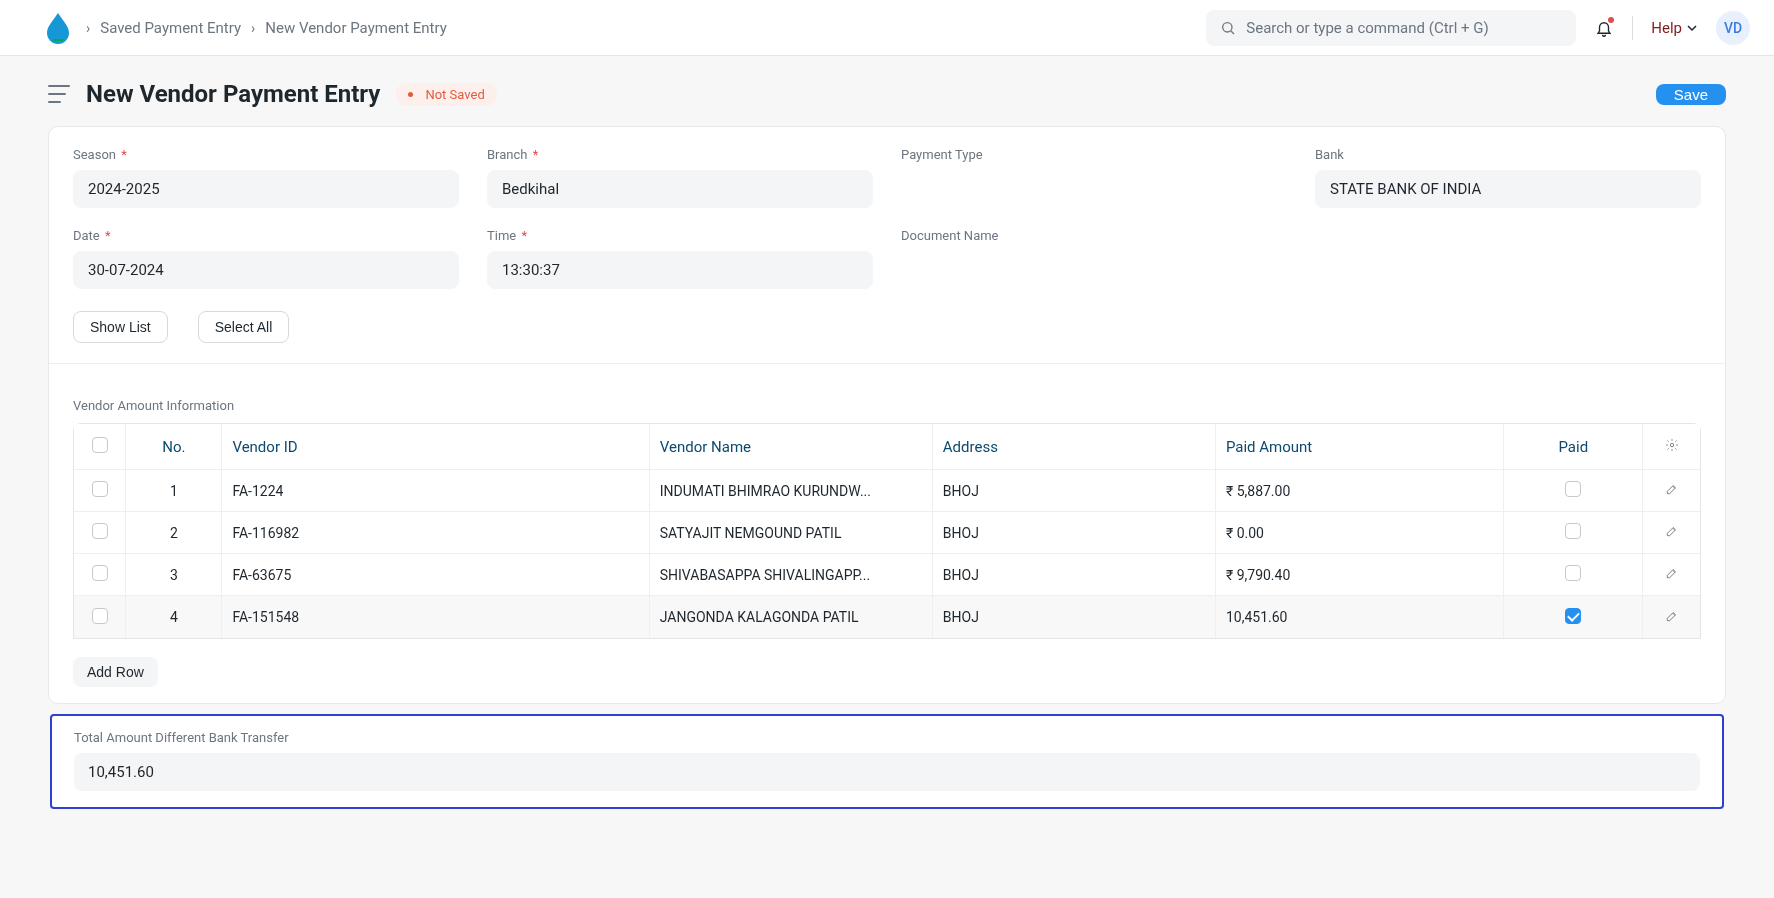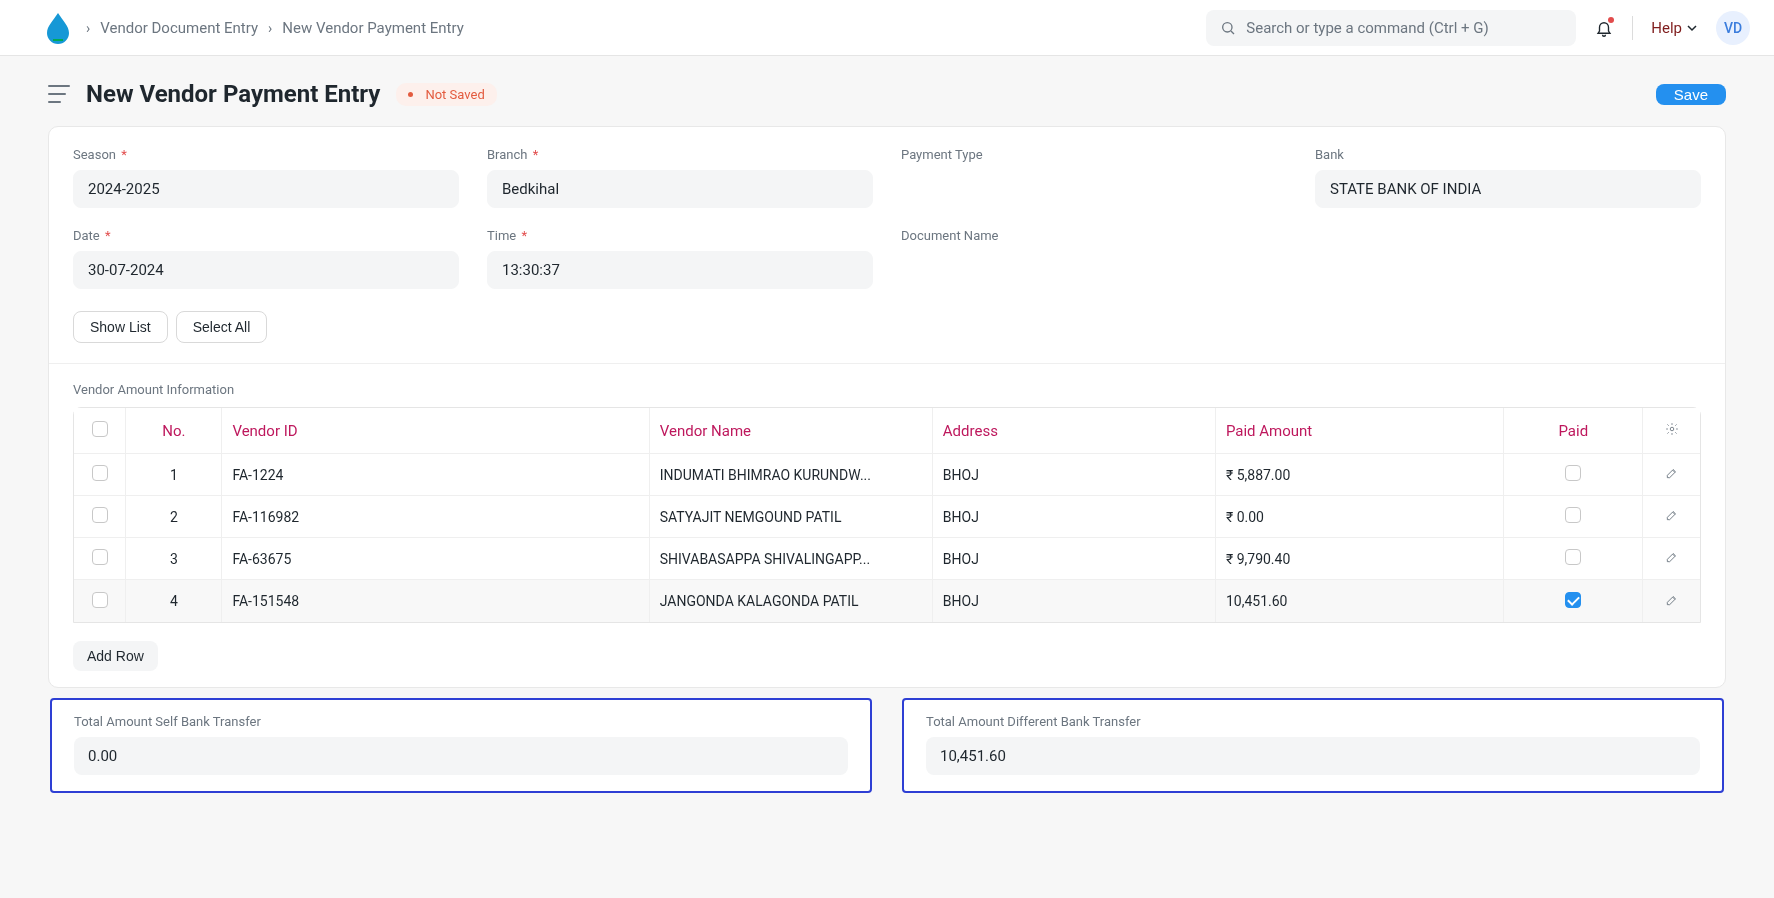--- a/index.html
+++ b/index.html
@@ -45,28 +45,28 @@
 .form-grid { display: grid; grid-template-columns: repeat(4, 1fr); gap: 20px 28px; }
 .form-group { display: flex; flex-direction: column; }
 .form-label { font-size: 13px; color: #6c7680; margin-bottom: 8px; }
 .form-label .req { color: #e24c4c; margin-left: 2px; }
 .form-control-ro { background: #f4f5f6; border: 1px solid #f4f5f6; height: 38px; border-radius: 8px; padding: 0 14px; display:flex; align-items:center; font-size: 15px; color: #1f272e; }
 .form-control-select { position:relative; }
 .select-arrows { position:absolute; right:12px; top:50%; transform:translateY(-50%); display:flex; flex-direction:column; gap:1px;}
 .select-arrows svg { width:10px; height:6px; stroke:#6c7680;}
 .doc-name-wrap { width: 370px; }
 
-.btn-row { padding: 10px 24px 20px 24px; display:flex; gap:8px; border-bottom:1px solid #efefef;}
+.btn-row { padding: 10px 24px 20px 24px; display:flex; gap:30px; border-bottom:1px solid #efefef;}
 .btn { background:#fff; border:1px solid #d9d9d9; border-radius:8px; padding: 7px 16px; font-size:14px; color:#1f272e; cursor:pointer;}
 
 .table-section { padding: 18px 24px 10px 24px; }
-.section-label { font-size: 13px; color: #6c7680; margin-bottom: 10px; }
+.section-label { font-size: 13px; color: #6c7680; margin-bottom: 10px; margin-top: 16px; }
 .data-table { width: 100%; border: 1px solid #e5e5e5; border-radius: 8px 8px 0 0; border-collapse: separate; border-spacing: 0; }
 .data-table th, .data-table td { border-bottom: 1px solid #efefef; padding: 0 10px; font-size: 14px; text-align: left; vertical-align: middle; }
-.data-table th { height: 46px; background: #fff; color: #be185d; font-weight: 400; font-size:15px;}
+.data-table th { height: 46px; background: #fff; color: #0c4a6e; font-weight: 400; font-size:15px;}
 .data-table td { height: 42px; color: #1f272e; }
 .data-table th + th, .data-table td + td { border-left: 1px solid #efefef; }
 .data-table tr:last-child td { border-bottom: none; }
 .col-check { width: 48px; text-align:center; }
 .col-no { width: 90px; text-align:center; }
 .col-vid { width: 400px; }
 .col-vname { width: 265px; }
 .col-addr { width: 265px; }
 .col-amt { width: 270px; text-align:right; padding-right:16px !important;}
 .col-chk { width: 130px; text-align:center; }
@@ -94,21 +94,21 @@
 
 <div class="navbar">
   <div class="logo-box">
     <svg class="logo-svg" viewBox="0 0 30 34">
         <path d="M15 2 C10 10 4 15 4 22 a11 11 0 0 0 22 0 C26 15 20 10 15 2 Z" fill="#1698d6"></path>
         <path d="M10 29 h10" stroke="#0a5" stroke-width="2"></path>
       </svg>
   </div>
   <div class="breadcrumbs">
     <span class="chevron">›</span>
-    <span class="crumb">Vendor Document Entry</span>
+    <span class="crumb">Saved Payment Entry</span>
     <span class="chevron">›</span>
     <span class="crumb">New Vendor Payment Entry</span>
   </div>
   <div class="nav-right">
     <div class="search-box">
       <svg viewBox="0 0 24 24" fill="none" stroke="#6c7680" stroke-width="2">
           <circle cx="11" cy="11" r="7"></circle>
           <line x1="21" y1="21" x2="16.5" y2="16.5"></line>
         </svg>
       <span>Search or type a command (Ctrl + G)</span>
@@ -265,22 +265,18 @@
                 </span></td>
             </tr>
           </tbody>
       </table>
     </div>
     <button class="add-row-btn">Add Row</button>
   </div>
 
   <div class="totals-row">
     <div class="total-box">
-      <div class="total-label">Total Amount Self Bank Transfer</div>
-      <div class="total-value">0.00</div>
-    </div>
-    <div class="total-box">
       <div class="total-label">Total Amount Different Bank Transfer</div>
       <div class="total-value">10,451.60</div>
     </div>
   </div>
 
 </div>
 
 </body></html>

